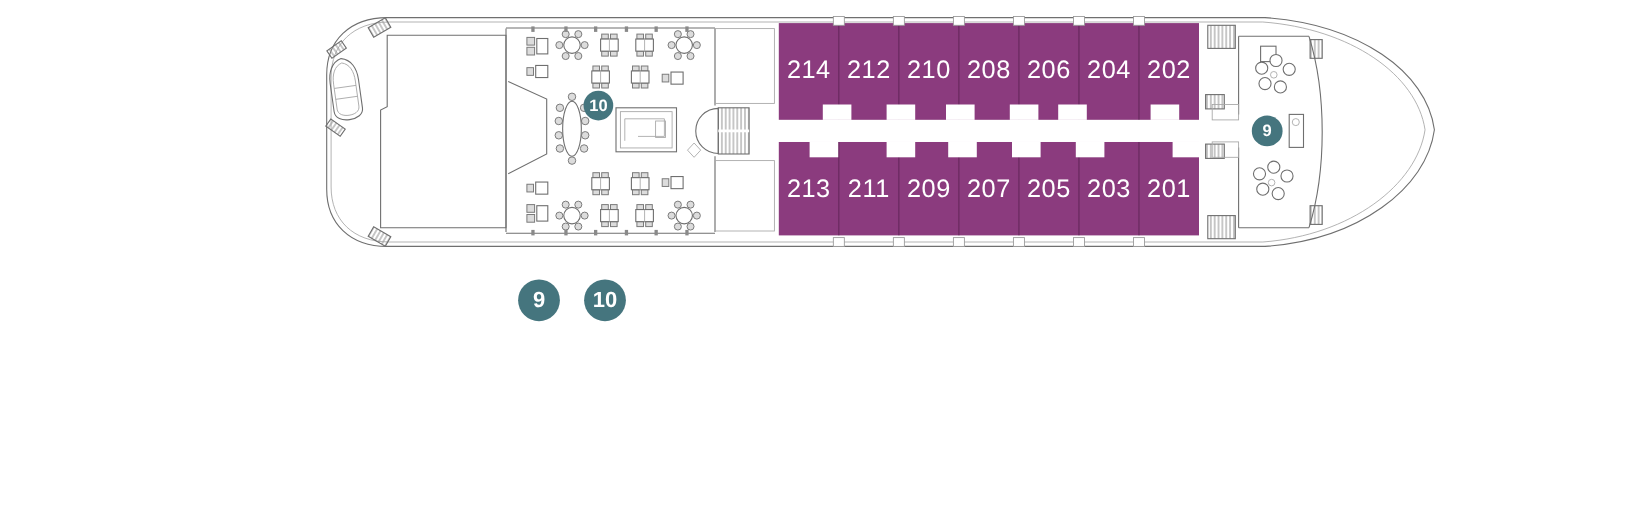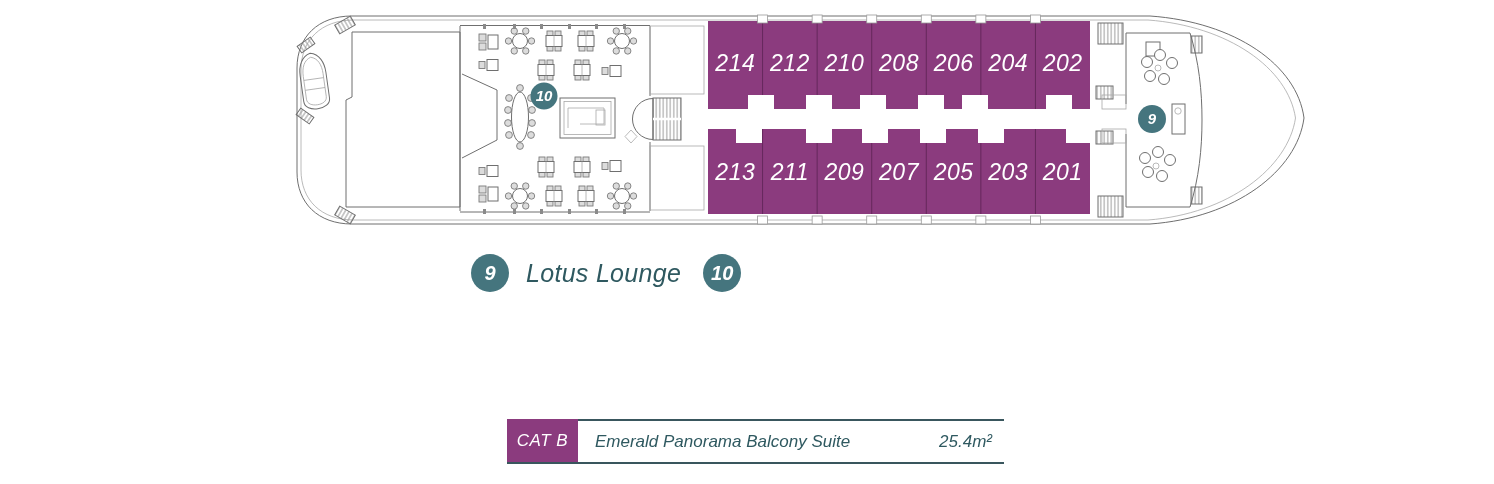--- a/index.html
+++ b/index.html
@@ -1,19 +1,18 @@
 <!DOCTYPE html>
 <html style="--purple: #8b3b7e; --teal: #45757e; --ink: #2f5960; --line: #6f6f6f;"><head>
 <meta charset="utf-8">
 <style>
   html,body{margin:0;padding:0;background:#fff;}
   .stage{
     position:relative;width:1494px;height:484px;background:#fff;overflow:hidden;
     font-family:"Liberation Sans",sans-serif;
-    font-style:italic;
   }
   #ship{position:absolute;left:0;top:0;}
   
   .ln{stroke:var(--line);stroke-width:1;fill:none;}
   .lnt{stroke:#a8a8a8;stroke-width:0.8;fill:none;}
   .f{fill:#fff;stroke:var(--line);stroke-width:1;}
   .fc{fill:#dcdcdc;stroke:#7a7a7a;stroke-width:0.9;}
   .stair{fill:url(#hatch);stroke:var(--line);stroke-width:1;}
   .marker-circle{fill:var(--teal);}
   .marker-num{fill:#fff;font-weight:bold;font-size:15px;text-anchor:middle;}
@@ -278,29 +277,21 @@
       <circle class="marker-circle" cx="1152" cy="119" r="14"></circle>
       <text class="marker-num" x="1152" y="124">9</text>
     </g>
   </svg>
 
   <div class="legend">
     <div class="legend-item">
       <span class="badge">
           <span>9</span>
         </span>
-      <span class="legend-label">Lotus Lounge</span>
     </div>
     <div class="legend-item">
       <span class="badge">
           <span>10</span>
         </span>
     </div>
   </div>
 
-  <div class="cat-row">
-    <div class="cat-code">CAT B</div>
-    <div class="cat-main">
-      <span class="cat-name">Emerald Panorama Balcony Suite</span>
-      <span class="cat-area">25.4m²</span>
-    </div>
-  </div>
 </div>
 
 </body></html>

